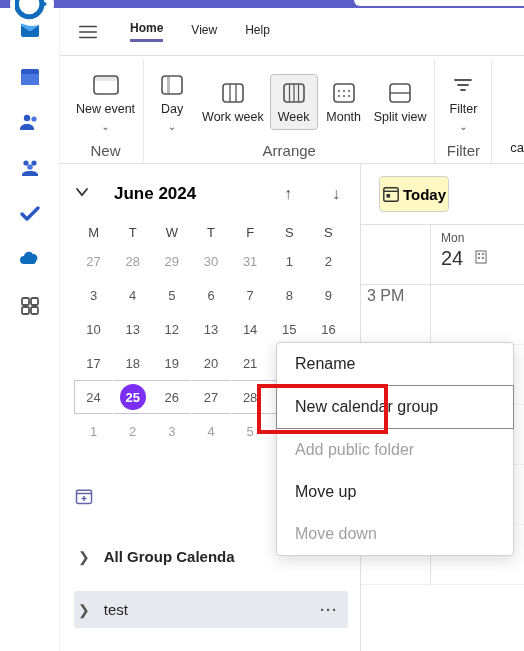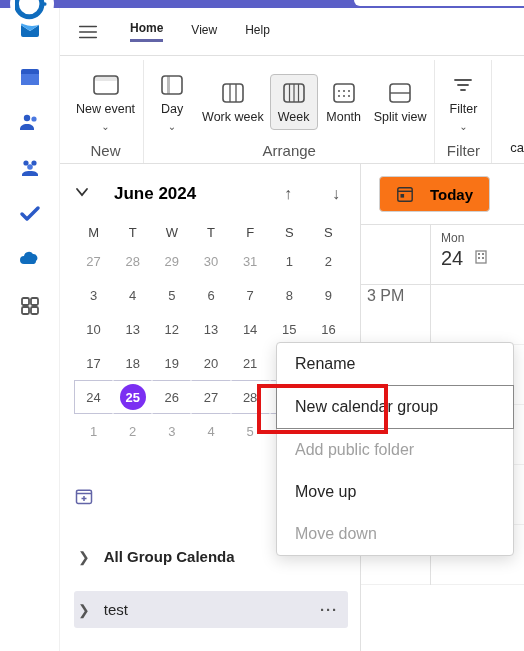--- a/index.html
+++ b/index.html
@@ -50,21 +50,21 @@
     .add-cal svg { width: 20px; height: 20px; }
     
     .cal-list { margin-top: 30px; }
     .cal-item { display: flex; align-items: center; gap: 14px; padding: 8px 4px; font-size: 15px; color: #252525; cursor: pointer; }
     .cal-item .expand-chev { color: #555; font-size: 14px; }
     .cal-item.active { background: #e8e8ef; border-radius: 3px; }
     .cal-item .more { margin-left: auto; color: #555; padding: 2px 6px; font-weight: bold; letter-spacing: 1px; }
     
     .right-pane { flex: 1; border-left: 1px solid #e0e0e0; display: flex; flex-direction: column; padding-top: 12px; }
     .today-row { padding: 0 0 12px 18px; }
-    .today-btn { display: inline-flex; align-items: center; gap: 16px; border: 1px solid #d0d0d0; border-radius: 4px; padding: 8px 16px; font-size: 15px; font-weight: 600; cursor: pointer; background: #f97316; }
+    .today-btn { display: inline-flex; align-items: center; gap: 3px; border: 1px solid #d0d0d0; border-radius: 4px; padding: 8px 2px; font-size: 15px; font-weight: 600; cursor: pointer; background: #fef9c3; }
     
     .day-grid { display: flex; border-top: 1px solid #e0e0e0; }
     .time-col { width: 70px; border-right: 1px solid #e0e0e0; }
     .time-col-top { height: 60px; border-bottom: 1px solid #e0e0e0; }
     .day-col { flex: 1; }
     .day-header { height: 60px; border-bottom: 1px solid #e0e0e0; padding: 6px 10px; }
     .day-name { font-size: 12px; color: #555; }
     .day-num-row { display: flex; align-items: center; gap: 10px; margin-top: 2px; }
     .day-num { font-size: 20px; font-weight: 400; color: #333; }
     .day-icon { color: #888; }

